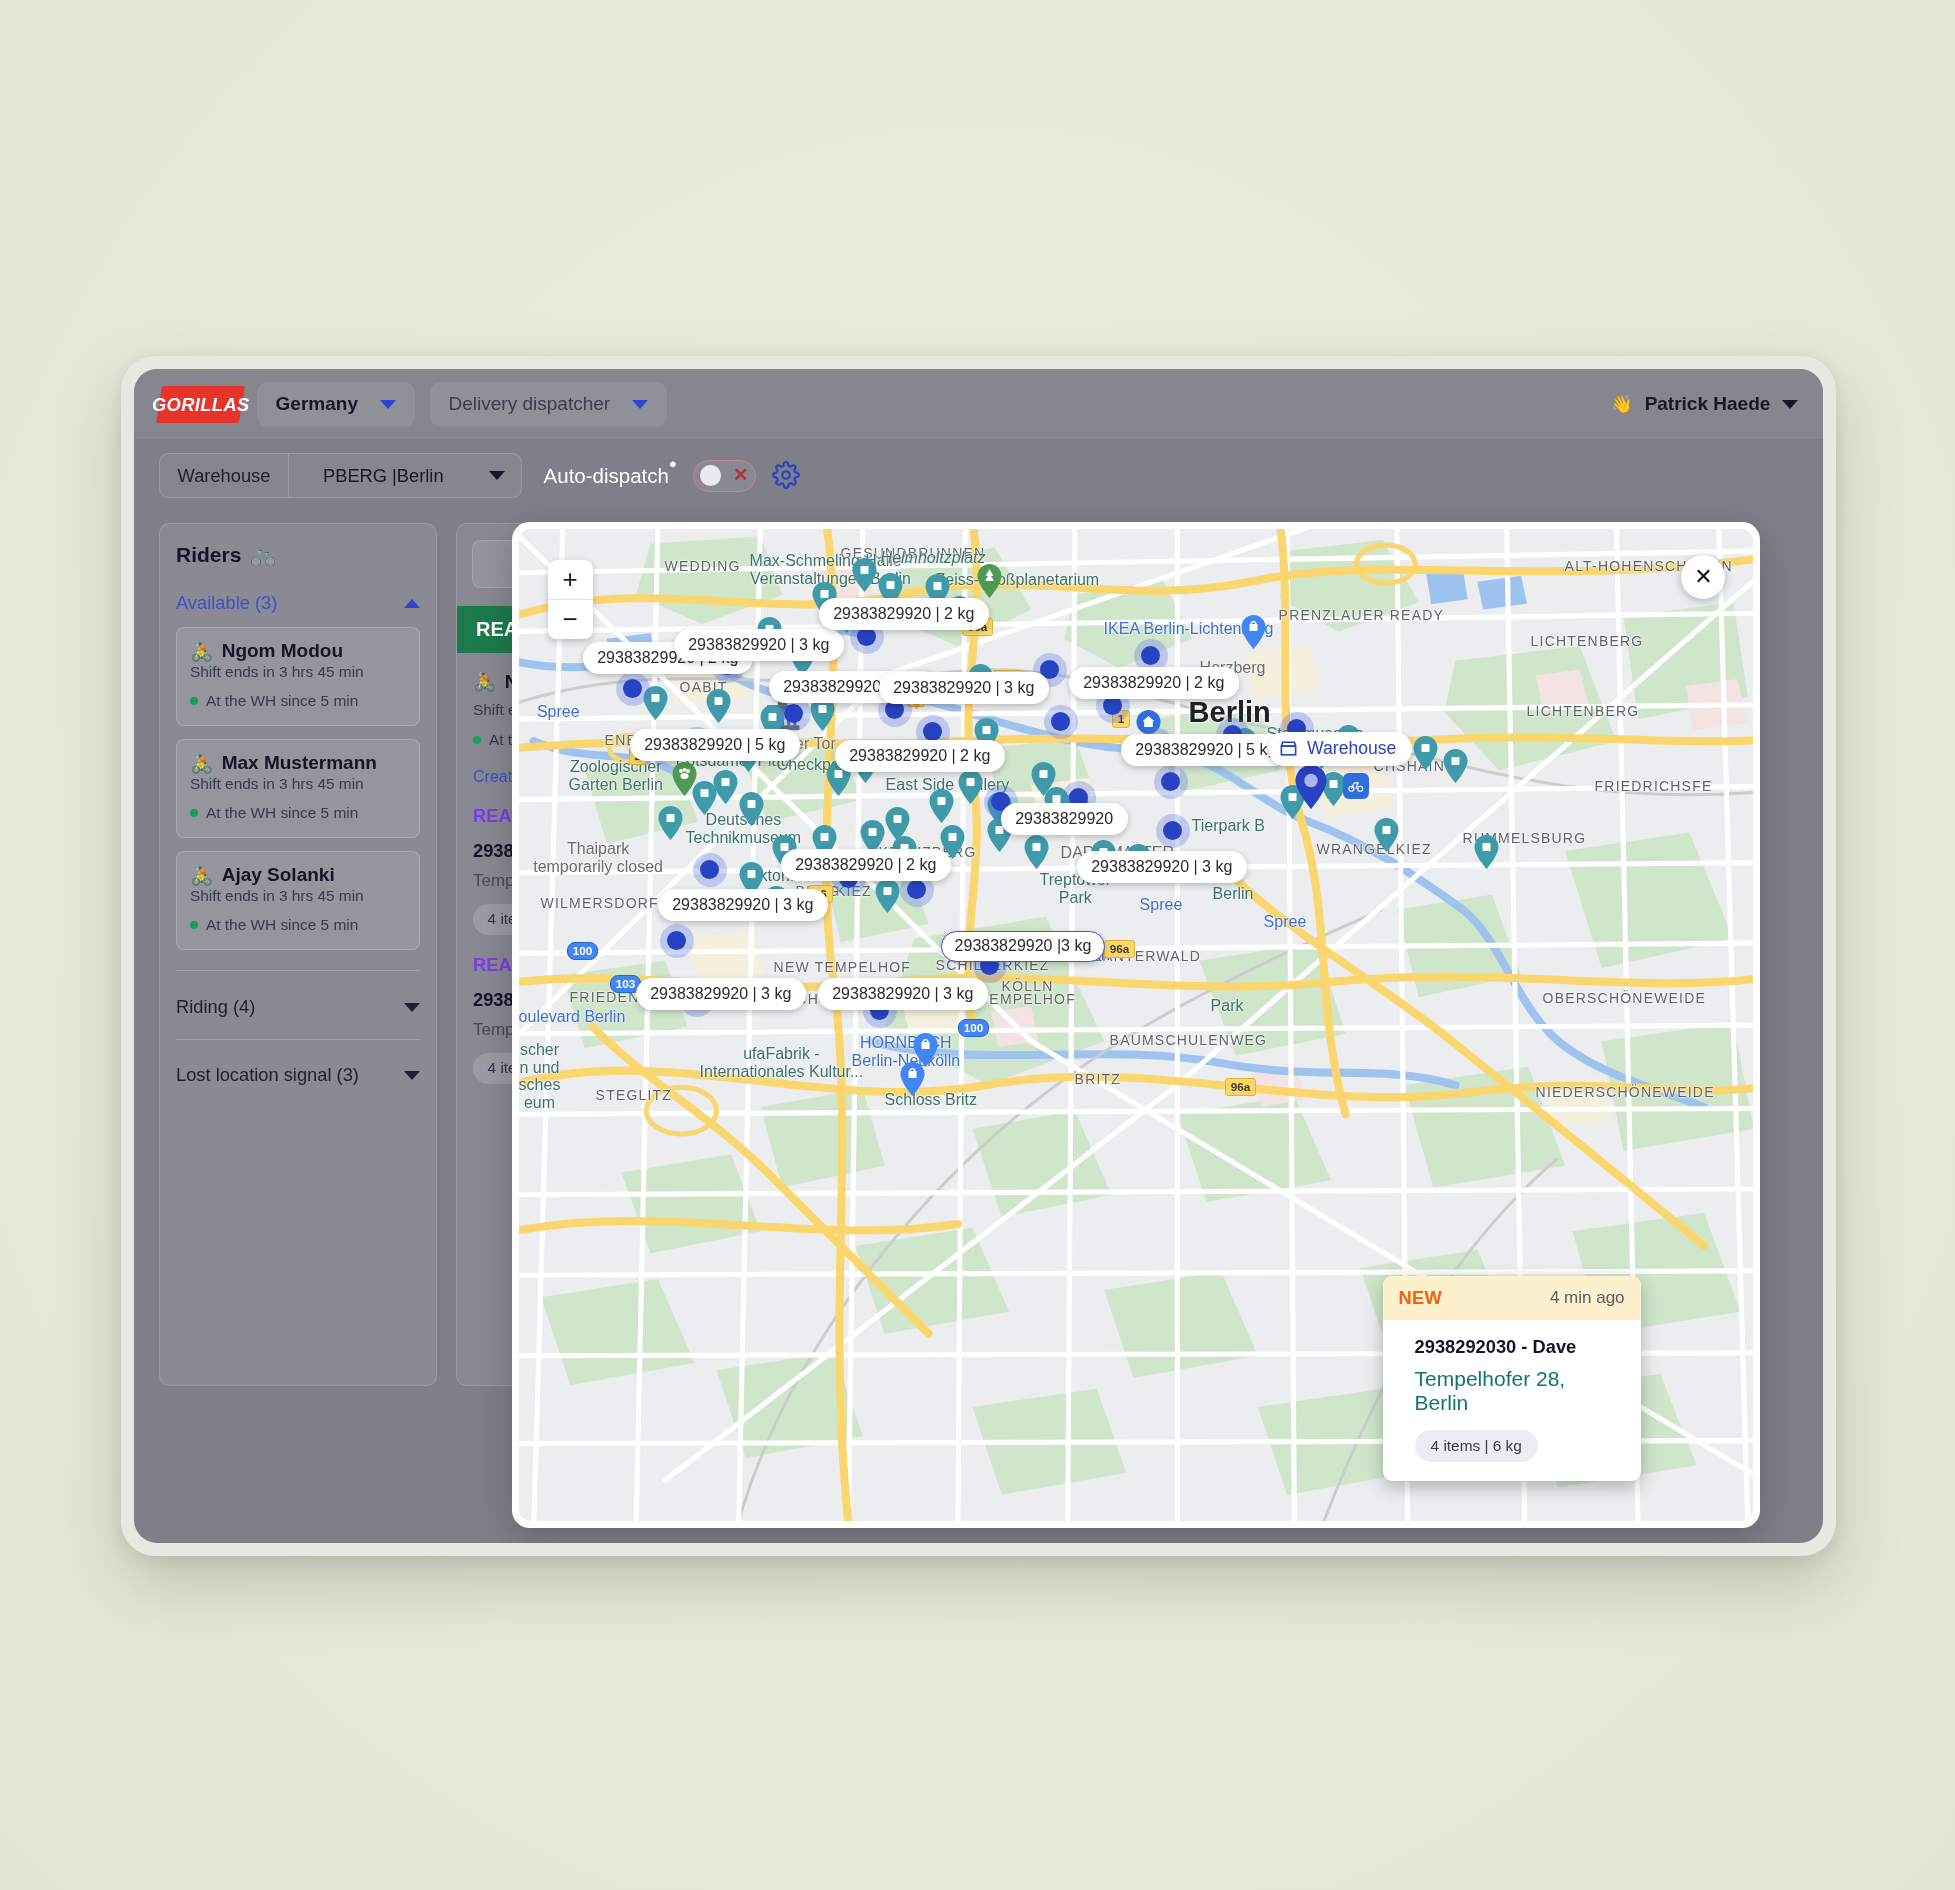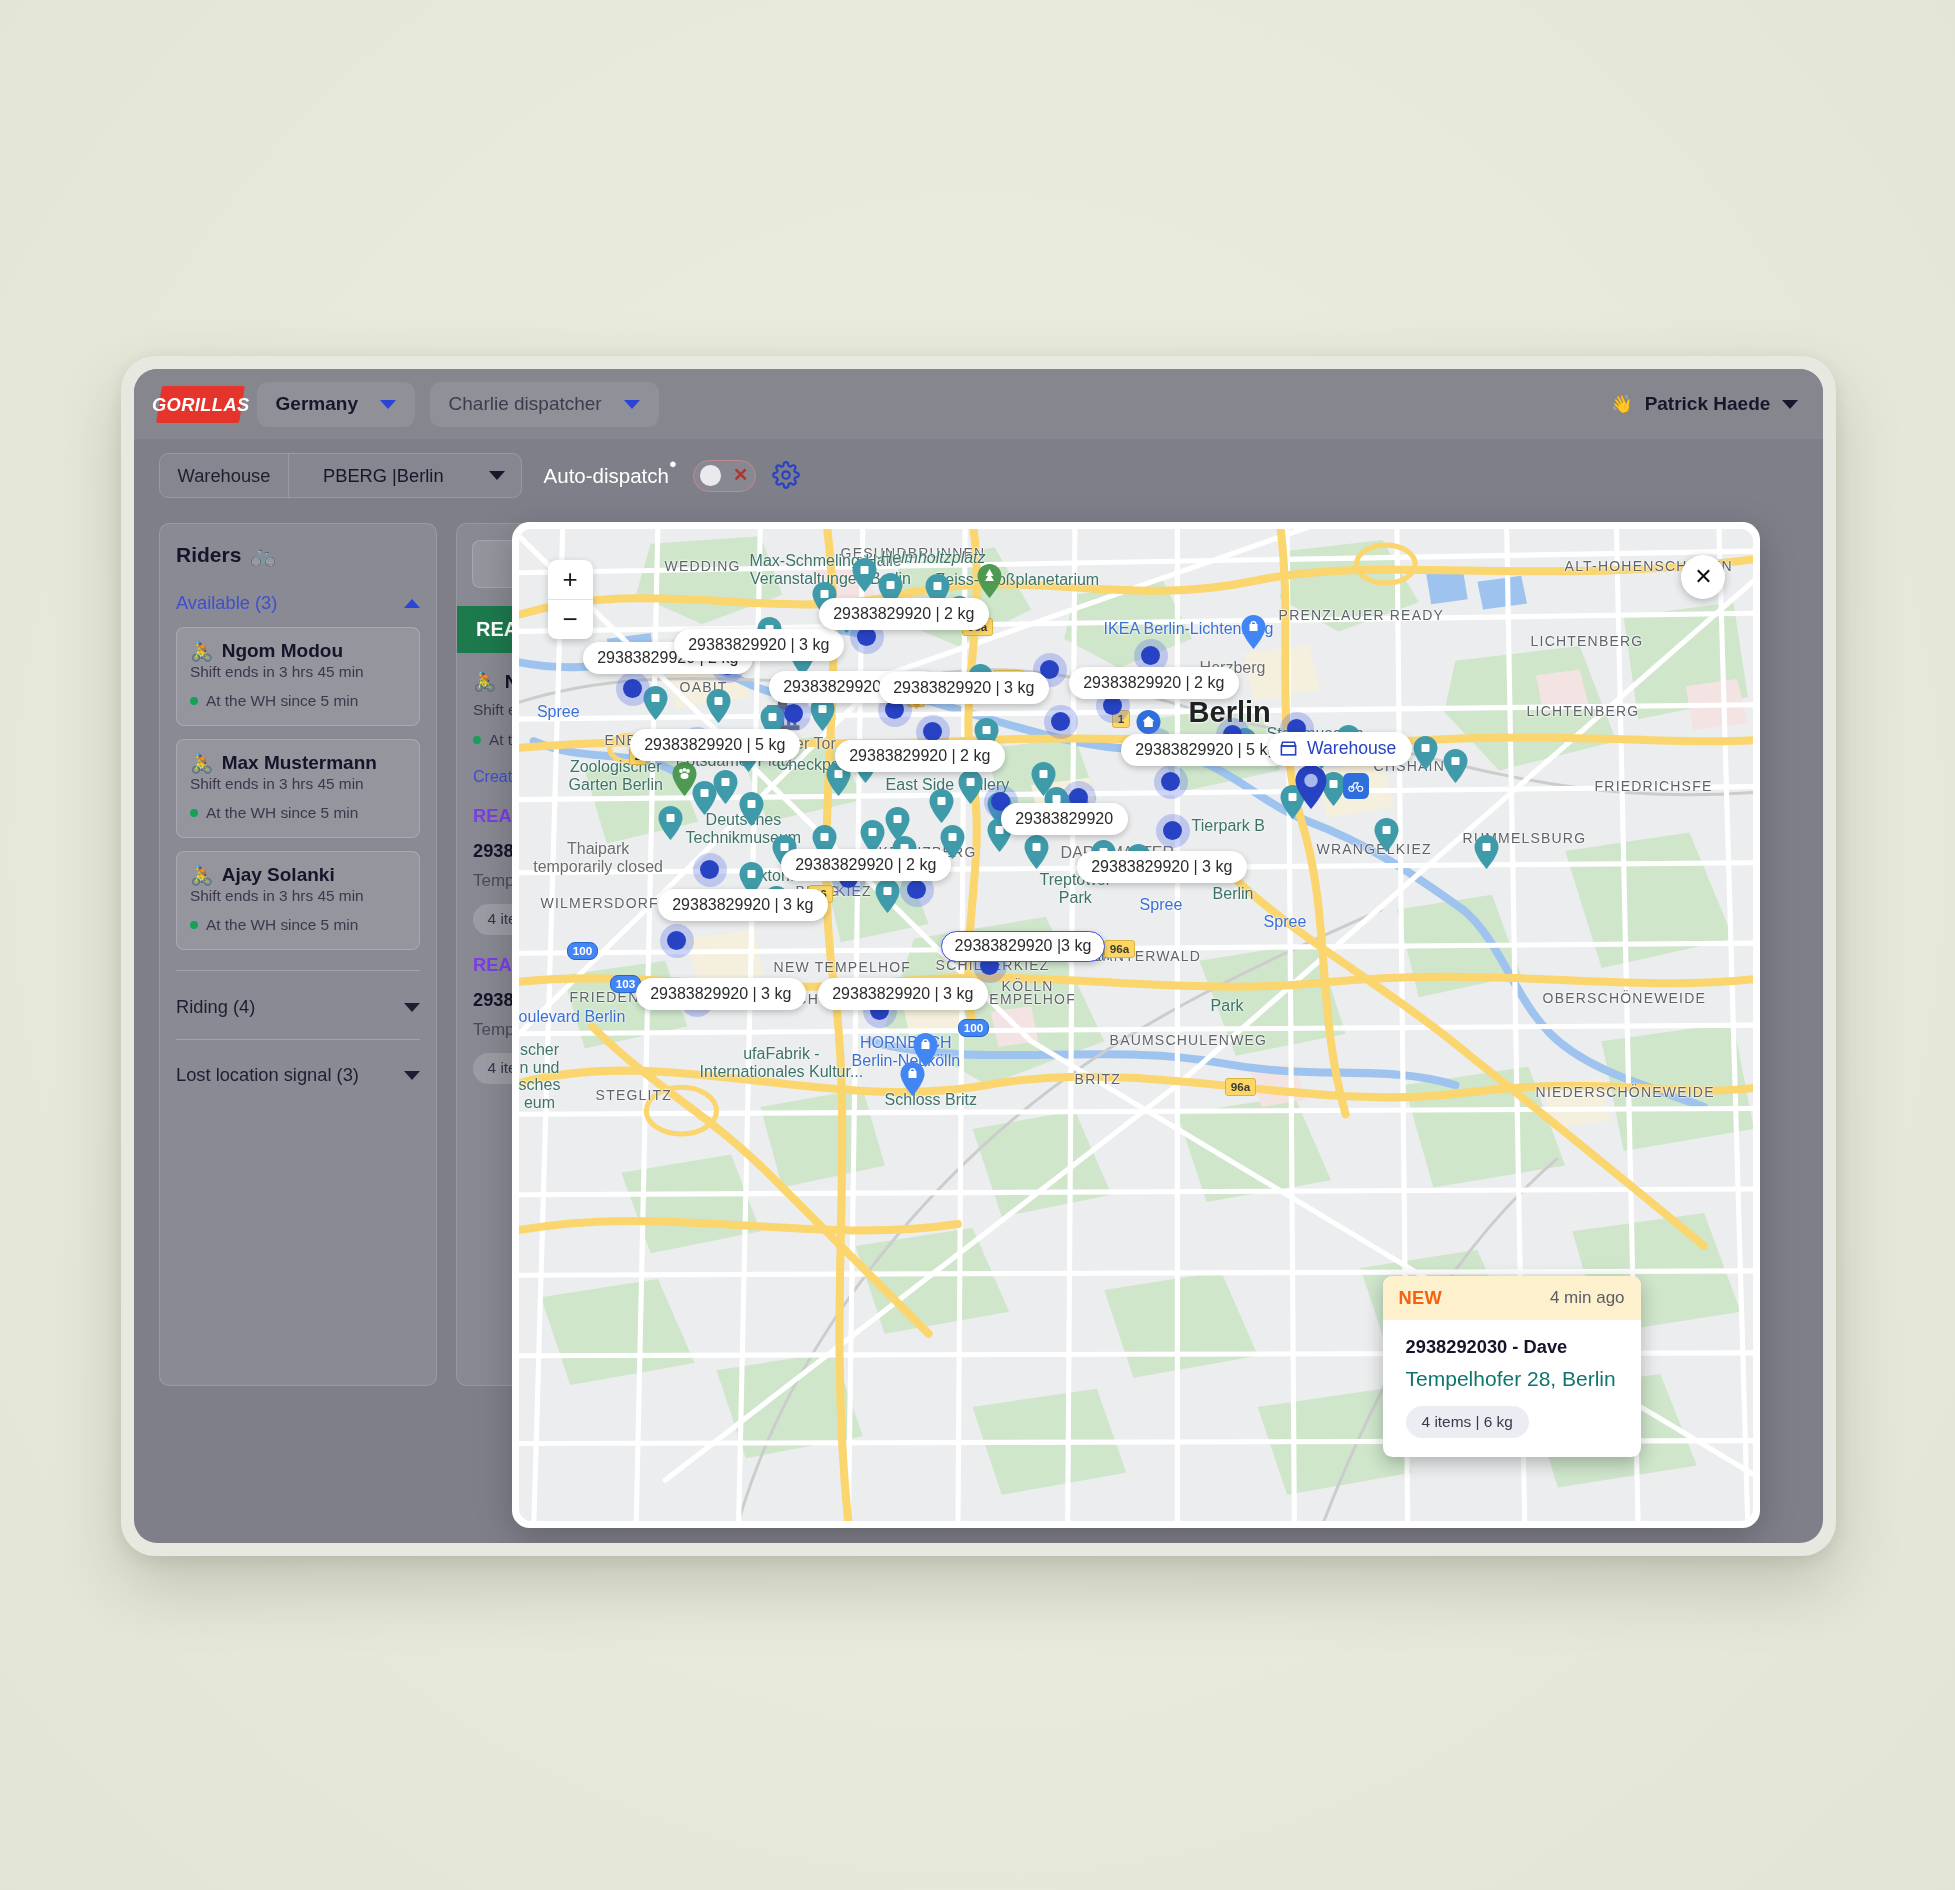--- a/index.html
+++ b/index.html
@@ -213,21 +213,21 @@
   .shield.blue { background: #4285f4; color: #fff; border-color: #2a64c8; border-radius: 8px; }
 
   
   .infocard { position: absolute; left: 864px; top: 747px; width: 258px;
               background: #fff; border-radius: 9.5px; overflow: hidden;
               box-shadow: 0 5.1px 17.6px rgba(0,0,0,.26); z-index: 70; }
   .infocard .hd { background: #fdf0cd; padding: 11px 16px;
                   display: flex; align-items: center; justify-content: space-between; }
   .infocard .hd .new { color: #f4620f; font-weight: 800; font-size: 18.3px; letter-spacing: 0.2px; }
   .infocard .hd .ago { color: #5d5d68; font-size: 17px; text-align: center; }
-  .infocard .bd { padding: 16px 23px 19px; }
+  .infocard .bd { padding: 16px 32px 19px; }
   .infocard .bd .t { font-size: 18.3px; font-weight: 700; color: #14142a; }
   .infocard .bd .a { font-size: 21px; color: #0f766e; margin-top: 9.5px; }
   .infocard .bd .c { display: inline-block; margin-top: 14.6px; padding: 7.3px 16px;
                      border-radius: 16px; background: #ececf3; font-size: 15.4px; color: #3a3a4c; }
 </style>
 </head>
 <body>
 
 <div id="stage">
 <div class="device">
@@ -235,21 +235,21 @@
 
   <div class="topbar">
     <div class="logo">
       <span>GORILLAS</span>
     </div>
     <div class="navsel">
       <span class="lbl">Germany</span>
       <span class="chev"></span>
     </div>
     <div class="navsel dim">
-      <span class="lbl">Charlie dispatcher</span>
+      <span class="lbl">Delivery dispatcher</span>
       <span class="chev"></span>
     </div>
     <div class="spacer"></div>
     <div class="user">
       <span class="wave">👋</span>
       <span>Patrick Haede</span>
       <span class="chev"></span>
     </div>
   </div>
 

